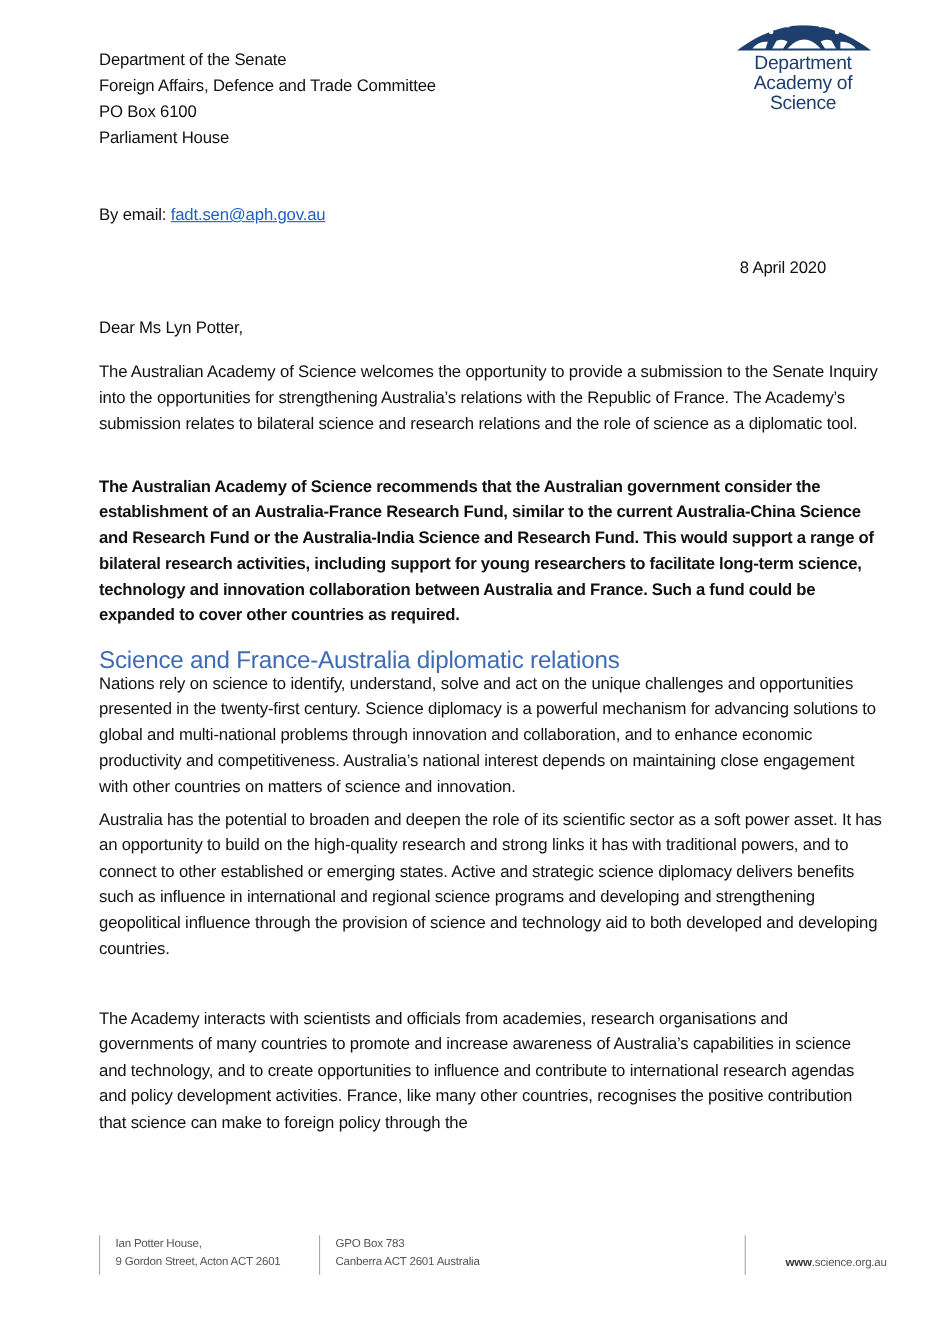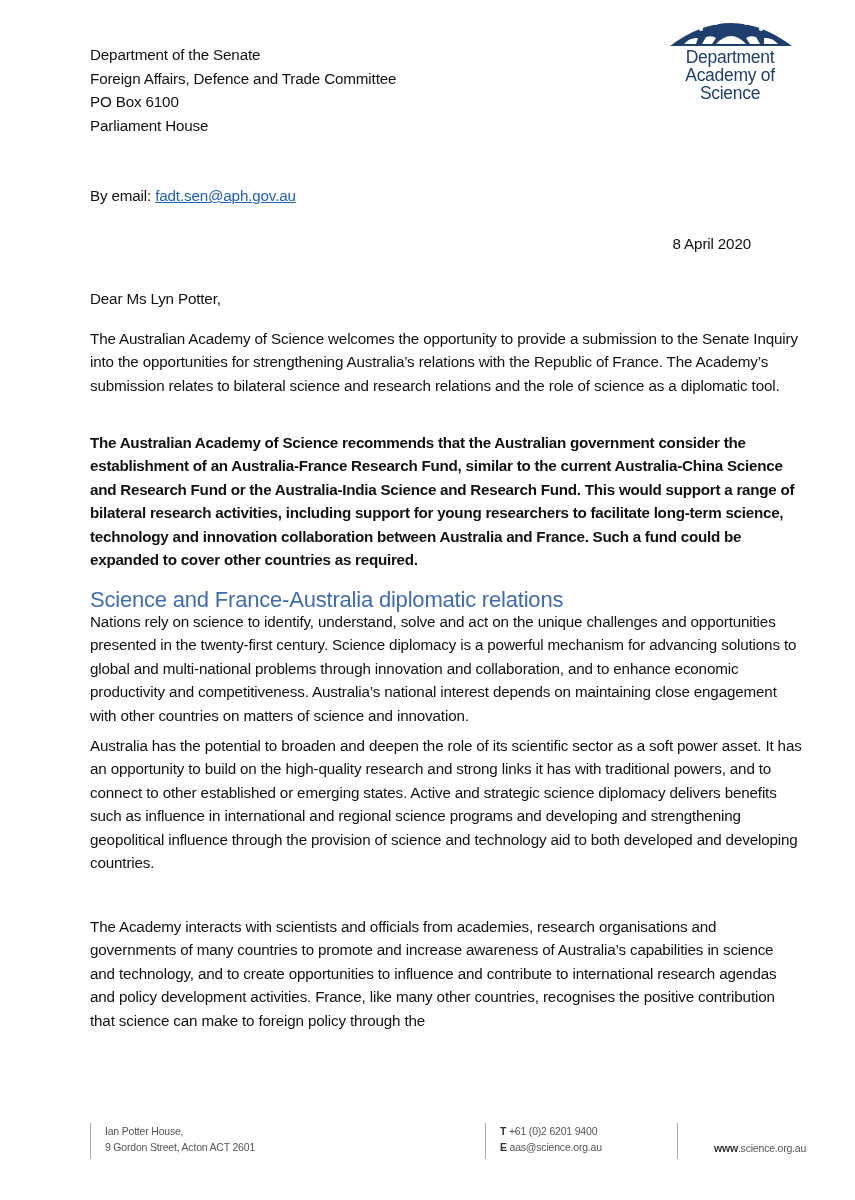--- a/index.html
+++ b/index.html
@@ -84,22 +84,22 @@
 
   <p class="para text p2">Nations rely on science to identify, understand, solve and act on the unique challenges and opportunities presented in the twenty-first century. Science diplomacy is a powerful mechanism for advancing solutions to global and multi-national problems through innovation and collaboration, and to enhance economic productivity and competitiveness. Australia’s national interest depends on maintaining close engagement with other countries on matters of science and innovation.</p>
   <p class="para text p3">Australia has the potential to broaden and deepen the role of its scientific sector as a soft power asset. It has an opportunity to build on the high-quality research and strong links it has with traditional powers, and to connect to other established or emerging states. Active and strategic science diplomacy delivers benefits such as influence in international and regional science programs and developing and strengthening geopolitical influence through the provision of science and technology aid to both developed and developing countries.</p>
   <p class="para text p4">The Academy interacts with scientists and officials from academies, research organisations and governments of many countries to promote and increase awareness of Australia’s capabilities in science and technology, and to create opportunities to influence and contribute to international research agendas and policy development activities. France, like many other countries, recognises the positive contribution that science can make to foreign policy through the</p>
 
   <div class="footer">
     <div class="fcol f1">
       <div>Ian Potter House,</div>
       <div>9 Gordon Street, Acton ACT 2601</div>
     </div>
-    <div class="fcol f3">
-      <div><b>T</b> <span>+61 (0)2 6201 9400</span></div>
-      <div><b>E</b> <span>aas@science.org.au</span></div>
+    <div class="fcol f2">
+      <div>GPO Box 783</div>
+      <div>Canberra ACT 2601 Australia</div>
     </div>
     <div class="fcol f4">
       <div class="web"><b>www</b><span>.science.org.au</span></div>
     </div>
   </div>
 
 </div>
 
 </body></html>

